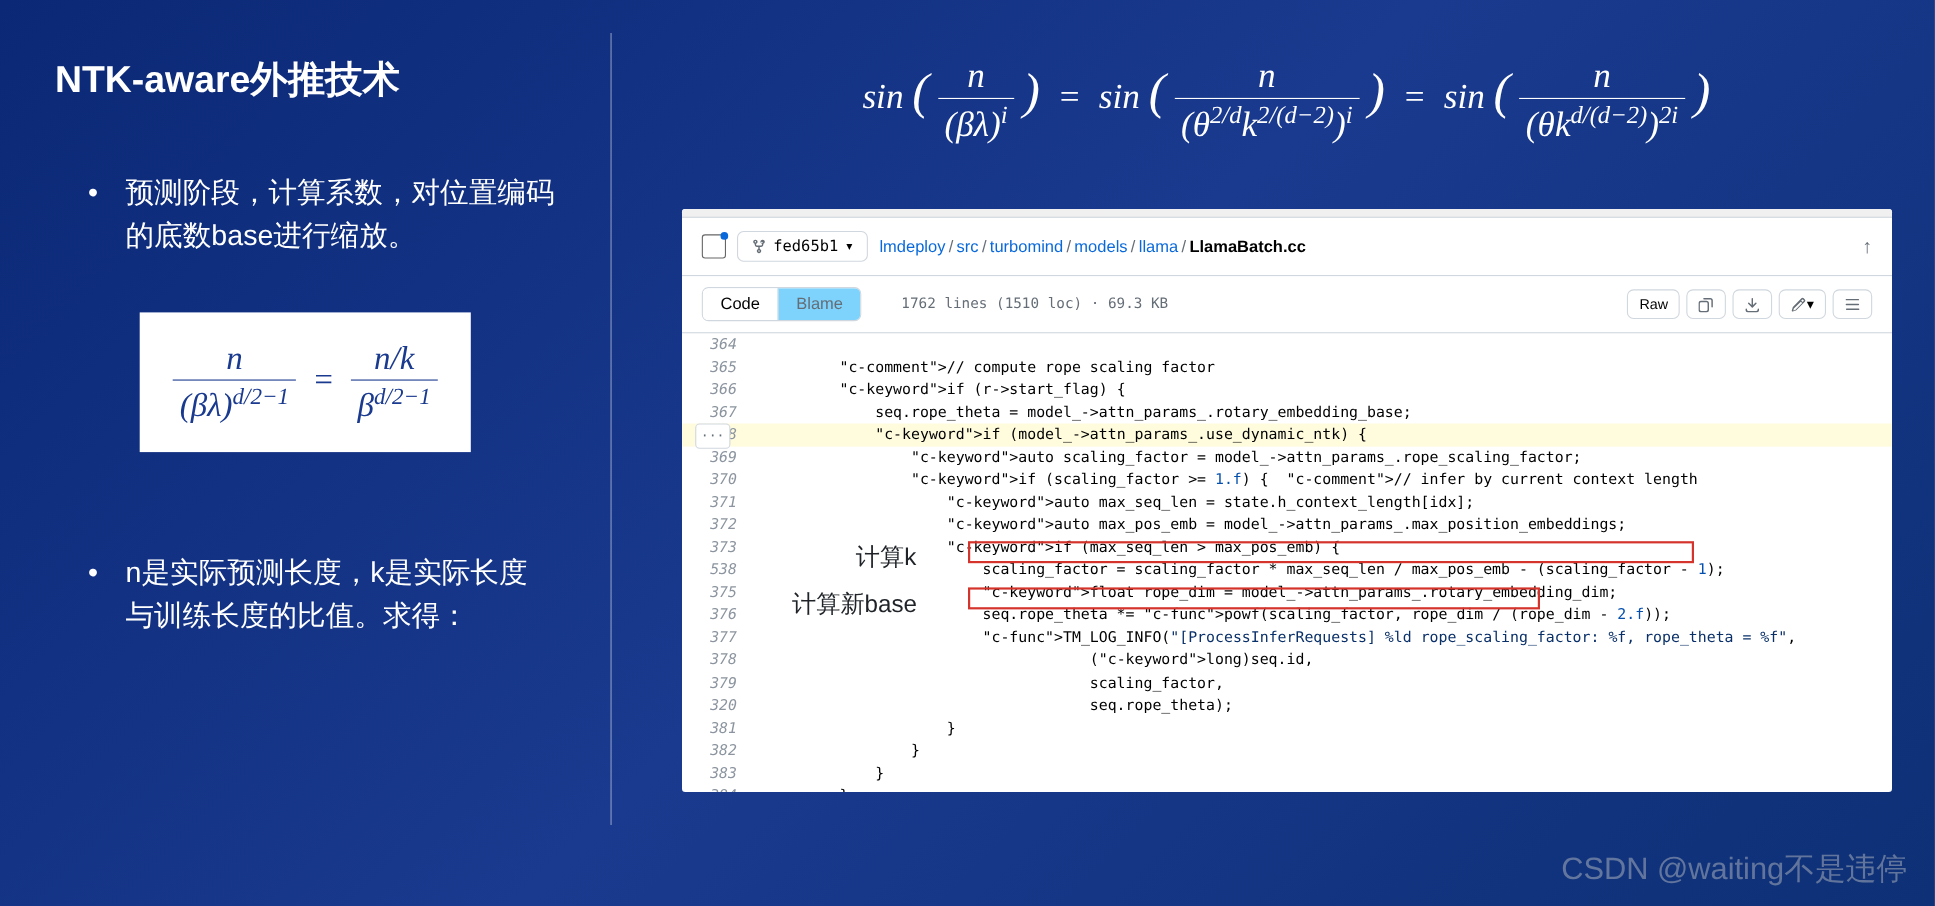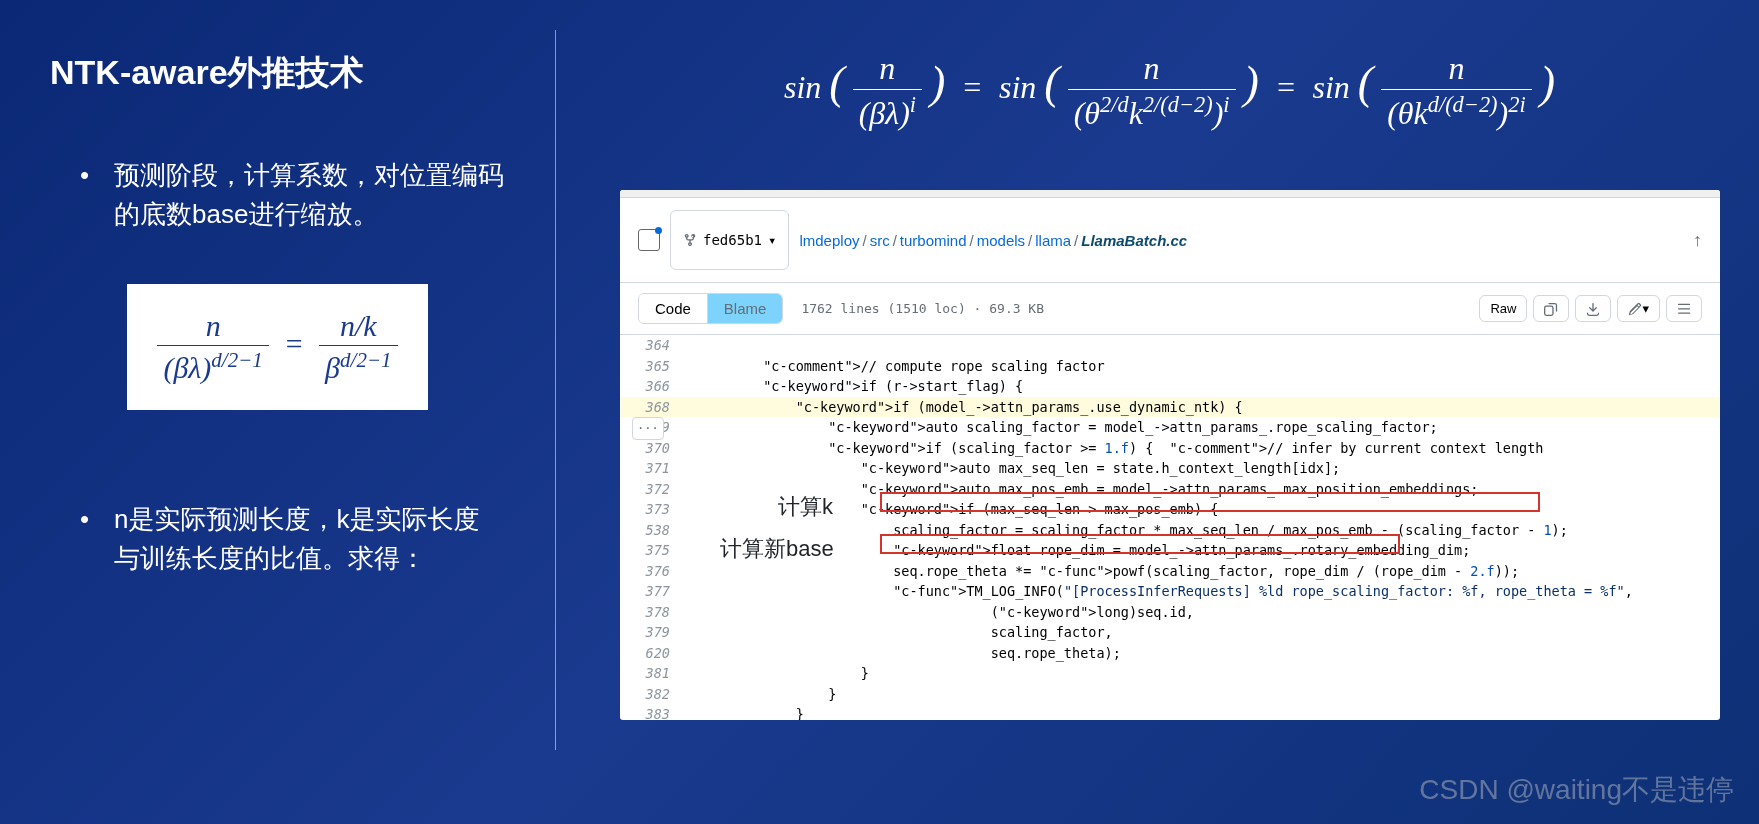--- a/index.html
+++ b/index.html
@@ -114,38 +114,38 @@
       top: -3px;
       right: -3px;
       width: 7px;
       height: 7px;
       background: #0969da;
       border-radius: 50%;
     }
     .gh-branch-btn {
       border: 1px solid #d0d7de;
       border-radius: 6px;
-      padding: 21px 12px;
+      padding: 5px 12px;
       display: flex;
       align-items: center;
       gap: 6px;
       font-family: ui-monospace, monospace;
       font-size: 14px;
       cursor: pointer;
     }
     .gh-breadcrumb { color: #0969da; }
     .gh-breadcrumb a { color: #0969da; text-decoration: none; }
     .gh-breadcrumb .sep { color: #656d76; margin: 0 3px; }
-    .gh-breadcrumb .current { color: #0c4a6e; font-weight: 600; font-style: italic; }
+    .gh-breadcrumb .current { color: #000000; font-weight: 600; }
     .gh-toolbar {
       display: flex;
       align-items: center;
       padding: 10px 18px;
       border-bottom: 1px solid #d0d7de;
-      gap: 8px;
+      gap: 26px;
     }
     .gh-tab-group {
       display: flex;
       border: 1px solid #d0d7de;
       border-radius: 6px;
       overflow: hidden;
     }
     .gh-tab {
       padding: 6px 16px;
       font-size: 15px;
@@ -332,33 +332,34 @@
           </svg>
         </div>
     </div>
   </div>
 
   <div class="gh-code" id="code-block">
     <div class="gh-ellipsis">···</div>
   <div class="gh-line"><div class="gh-gutter">364</div><div class="gh-src"></div></div>
       <div class="gh-line"><div class="gh-gutter">365</div><div class="gh-src">         <span class="&lt;span">"c-comment"</span>&gt;// compute rope scaling factor</div></div>
       <div class="gh-line"><div class="gh-gutter">366</div><div class="gh-src">         <span class="&lt;span">"c-keyword"</span>&gt;if (r-&gt;start_flag) {</div></div>
+      <div class="gh-line"><div class="gh-gutter">367</div><div class="gh-src">             seq.rope_theta = model_-&gt;attn_params_.rotary_embedding_base;</div></div>
       <div class="gh-line hl"><div class="gh-gutter">368</div><div class="gh-src">             <span class="&lt;span">"c-keyword"</span>&gt;if (model_-&gt;attn_params_.use_dynamic_ntk) {</div></div>
       <div class="gh-line"><div class="gh-gutter">369</div><div class="gh-src">                 <span class="&lt;span">"c-keyword"</span>&gt;auto scaling_factor = model_-&gt;attn_params_.rope_scaling_factor;</div></div>
       <div class="gh-line"><div class="gh-gutter">370</div><div class="gh-src">                 <span class="&lt;span">"c-keyword"</span>&gt;if (scaling_factor &gt;= <span class="c-num">1.f</span>) {  <span class="&lt;span">"c-comment"</span>&gt;// infer by current context length</div></div>
       <div class="gh-line"><div class="gh-gutter">371</div><div class="gh-src">                     <span class="&lt;span">"c-keyword"</span>&gt;auto max_seq_len = state.h_context_length[idx];</div></div>
       <div class="gh-line"><div class="gh-gutter">372</div><div class="gh-src">                     <span class="&lt;span">"c-keyword"</span>&gt;auto max_pos_emb = model_-&gt;attn_params_.max_position_embeddings;</div></div>
       <div class="gh-line"><div class="gh-gutter">373</div><div class="gh-src">                     <span class="&lt;span">"c-keyword"</span>&gt;if (max_seq_len &gt; max_pos_emb) {</div></div>
       <div class="gh-line"><div class="gh-gutter">538</div><div class="gh-src">                         scaling_factor = scaling_factor * max_seq_len / max_pos_emb - (scaling_factor - <span class="c-num">1</span>);</div></div>
       <div class="gh-line"><div class="gh-gutter">375</div><div class="gh-src">                         <span class="&lt;span">"c-keyword"</span>&gt;float rope_dim = model_-&gt;attn_params_.rotary_embedding_dim;</div></div>
       <div class="gh-line"><div class="gh-gutter">376</div><div class="gh-src">                         seq.rope_theta *= <span class="&lt;span">"c-func"</span>&gt;powf(scaling_factor, rope_dim / (rope_dim - <span class="c-num">2.f</span>));</div></div>
       <div class="gh-line"><div class="gh-gutter">377</div><div class="gh-src">                         <span class="&lt;span">"c-func"</span>&gt;TM_LOG_INFO(<span class="c-str">"[ProcessInferRequests] %ld rope_scaling_factor: %f, rope_theta = %f"</span>,</div></div>
       <div class="gh-line"><div class="gh-gutter">378</div><div class="gh-src">                                     (<span class="&lt;span">"c-keyword"</span>&gt;long)seq.id,</div></div>
       <div class="gh-line"><div class="gh-gutter">379</div><div class="gh-src">                                     scaling_factor,</div></div>
-      <div class="gh-line"><div class="gh-gutter">620</div><div class="gh-src">                                     seq.rope_theta);</div></div>
+      <div class="gh-line"><div class="gh-gutter">320</div><div class="gh-src">                                     seq.rope_theta);</div></div>
       <div class="gh-line"><div class="gh-gutter">381</div><div class="gh-src">                     }</div></div>
       <div class="gh-line"><div class="gh-gutter">382</div><div class="gh-src">                 }</div></div>
       <div class="gh-line"><div class="gh-gutter">383</div><div class="gh-src">             }</div></div>
       <div class="gh-line"><div class="gh-gutter">384</div><div class="gh-src">         }</div></div>
     </div>
 
   <div class="annotation" style="top:302px;left:158px;">计算k</div>
   <div class="annotation" style="top:344px;left:100px;">计算新base</div>
   <div class="red-box" style="top:302px;left:260px;width:660px;height:20px;"></div>
   <div class="red-box" style="top:344px;left:260px;width:520px;height:20px;"></div>

